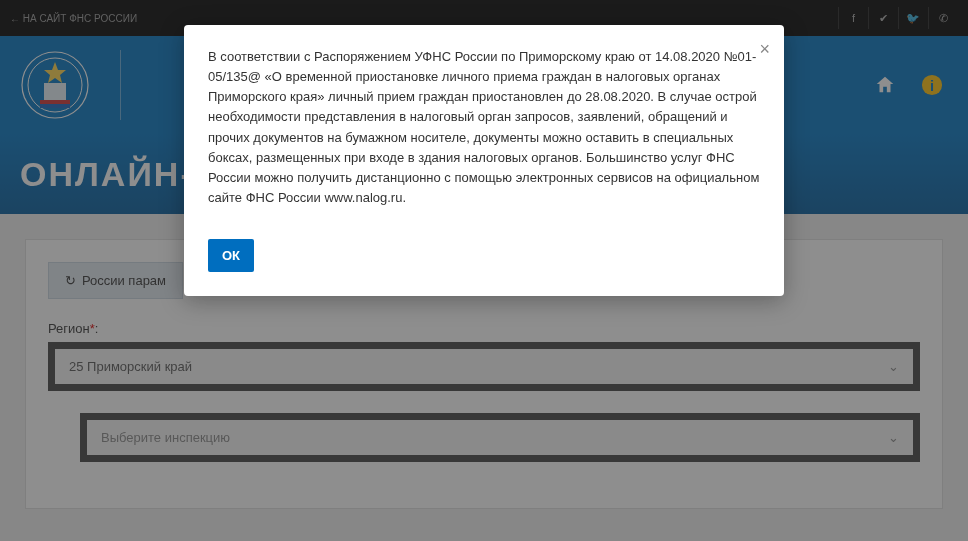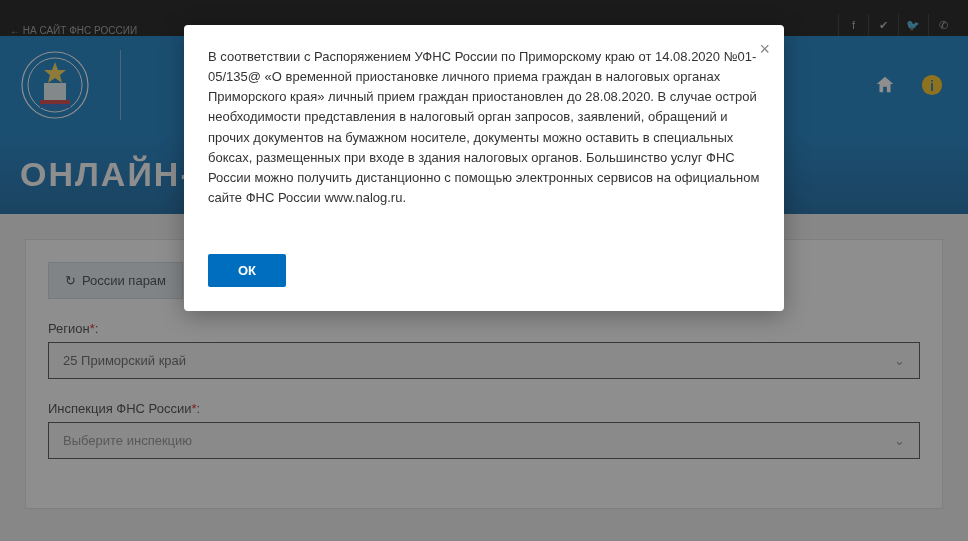--- a/index.html
+++ b/index.html
@@ -1,45 +1,45 @@
 <!DOCTYPE html>
 <html><head>
 <meta charset="utf-8">
 <style>
   * { box-sizing: border-box; margin: 0; padding: 0; }
   html, body { width: 968px; height: 541px; font-family: Arial, sans-serif; overflow: hidden; }
-  .topbar { background: #000; height: 36px; display: flex; align-items: flex-end; color: #999; font-size: 10px; padding: 0 10px; justify-content: space-between; }
+  .topbar { background: #000; height: 36px; display: flex; align-items: center; color: #999; font-size: 10px; padding: 0 10px; justify-content: space-between; }
   .topbar-left { display: flex; align-items: center; gap: 5px; }
   .topbar-right { display: flex; align-items: center; }
   .topbar-right .soc { width: 30px; height: 22px; display: flex; align-items: center; justify-content: center; color: #aaa; font-size: 11px; border-left: 1px solid #222; }
   .header { background: #0073c1; height: 98px; display: flex; align-items: center; padding: 0 20px; position: relative; }
   .emblem { width: 70px; height: 70px; margin-right: 15px; }
   .m02 { color: #fff; font-weight: bold; font-size: 13px; margin-left: 5px; display: flex; flex-direction: column; align-items: center; }
   .m02-box { width: 38px; height: 48px; border: 2px solid #fff; margin-top: 3px; display: flex; align-items: center; justify-content: center; position: relative; }
   .header-sep { width: 1px; height: 70px; background: rgba(255,255,255,0.4); margin: 0 15px; }
   .header-right { position: absolute; right: 25px; top: 50%; transform: translateY(-50%); display: flex; gap: 25px; }
   .header-icon { width: 22px; height: 22px; color: #fff; }
   .banner { background: linear-gradient(to bottom, #0073c1, #005a9c); height: 80px; display: flex; align-items: center; padding-left: 20px; }
   .banner-title { color: #fff; font-size: 34px; font-weight: bold; letter-spacing: 2px; }
   .content { background: #efefef; padding: 25px; min-height: 341px; position: relative; }
   .panel { background: #fff; border: 1px solid #ddd; padding: 22px; position: relative; min-height: 270px; }
   .params-btn { background: #e0e8ef; border: 1px solid #c8d4df; padding: 10px 16px; font-size: 13px; color: #333; display: inline-flex; align-items: center; gap: 6px; }
   .review-btn { position: absolute; right: 25px; top: 40px; background: #fff; border: 1px solid #ddd; padding: 12px 20px; font-size: 13px; color: #005a9c; display: inline-flex; align-items: center; gap: 6px; }
   .field { margin-top: 22px; }
   .field-label { font-size: 13px; color: #333; margin-bottom: 6px; display: block; }
   .req { color: #d00; }
-  .select { background: #f6f6f6; border: 1px solid #404040; padding: 10px 14px; font-size: 13px; color: #555; display: flex; justify-content: space-between; align-items: center; cursor: pointer; }
-  .select.placeholder { color: #888; }
+  .select { background: #f6f6f6; border: 7px solid #404040; padding: 10px 14px; font-size: 13px; color: #555; display: flex; justify-content: space-between; align-items: center; cursor: pointer; }
+  .select.placeholder { color: #888; margin-left: 32px; }
   .chev { color: #888; }
   .overlay { position: fixed; inset: 0; background: rgba(50,50,50,0.55); display: flex; align-items: flex-start; justify-content: center; padding-top: 25px; }
   .modal { background: #fff; width: 600px; border-radius: 4px; padding: 22px 24px 24px 24px; position: relative; box-shadow: 0 5px 25px rgba(0,0,0,0.3); }
   .modal-title { font-size: 14px; font-weight: bold; color: #222; margin-bottom: 20px; }
   .modal-close { position: absolute; right: 14px; top: 14px; color: #888; font-size: 18px; cursor: pointer; background: none; border: none; }
   .modal-body { font-size: 13px; color: #333; line-height: 1.55; margin-bottom: 31px; }
-  .modal-ok { background: #006ebf; color: #fff; border: none; padding: 9px 30px; font-size: 13px; font-weight: bold; cursor: pointer; border-radius: 2px; margin-top: 15px; }
+  .modal-ok { background: #006ebf; color: #fff; border: none; padding: 9px 14px; font-size: 13px; font-weight: bold; cursor: pointer; border-radius: 2px; }
 </style>
 </head>
 <body>
 
 <div class="topbar">
   <div class="topbar-left">
     <a style="color:#999;text-decoration:none;">← НА САЙТ ФНС РОССИИ</a>
   </div>
   <div class="topbar-right">
     <a class="soc">f</a>
@@ -88,23 +88,20 @@
       <label class="field-label">
         <span>Регион</span><span class="req">*</span>:
       </label>
       <div class="select">
         <span>25 Приморский край</span>
         <span class="chev">⌄</span>
       </div>
     </div>
 
     <div class="field">
-      <label class="field-label">
-        <span>Инспекция ФНС России</span><span class="req">*</span>:
-      </label>
       <div class="select placeholder">
         <span>Выберите инспекцию</span>
         <span class="chev">⌄</span>
       </div>
     </div>
   </div>
 </div>
 
 <div class="overlay">
   <div class="modal">

